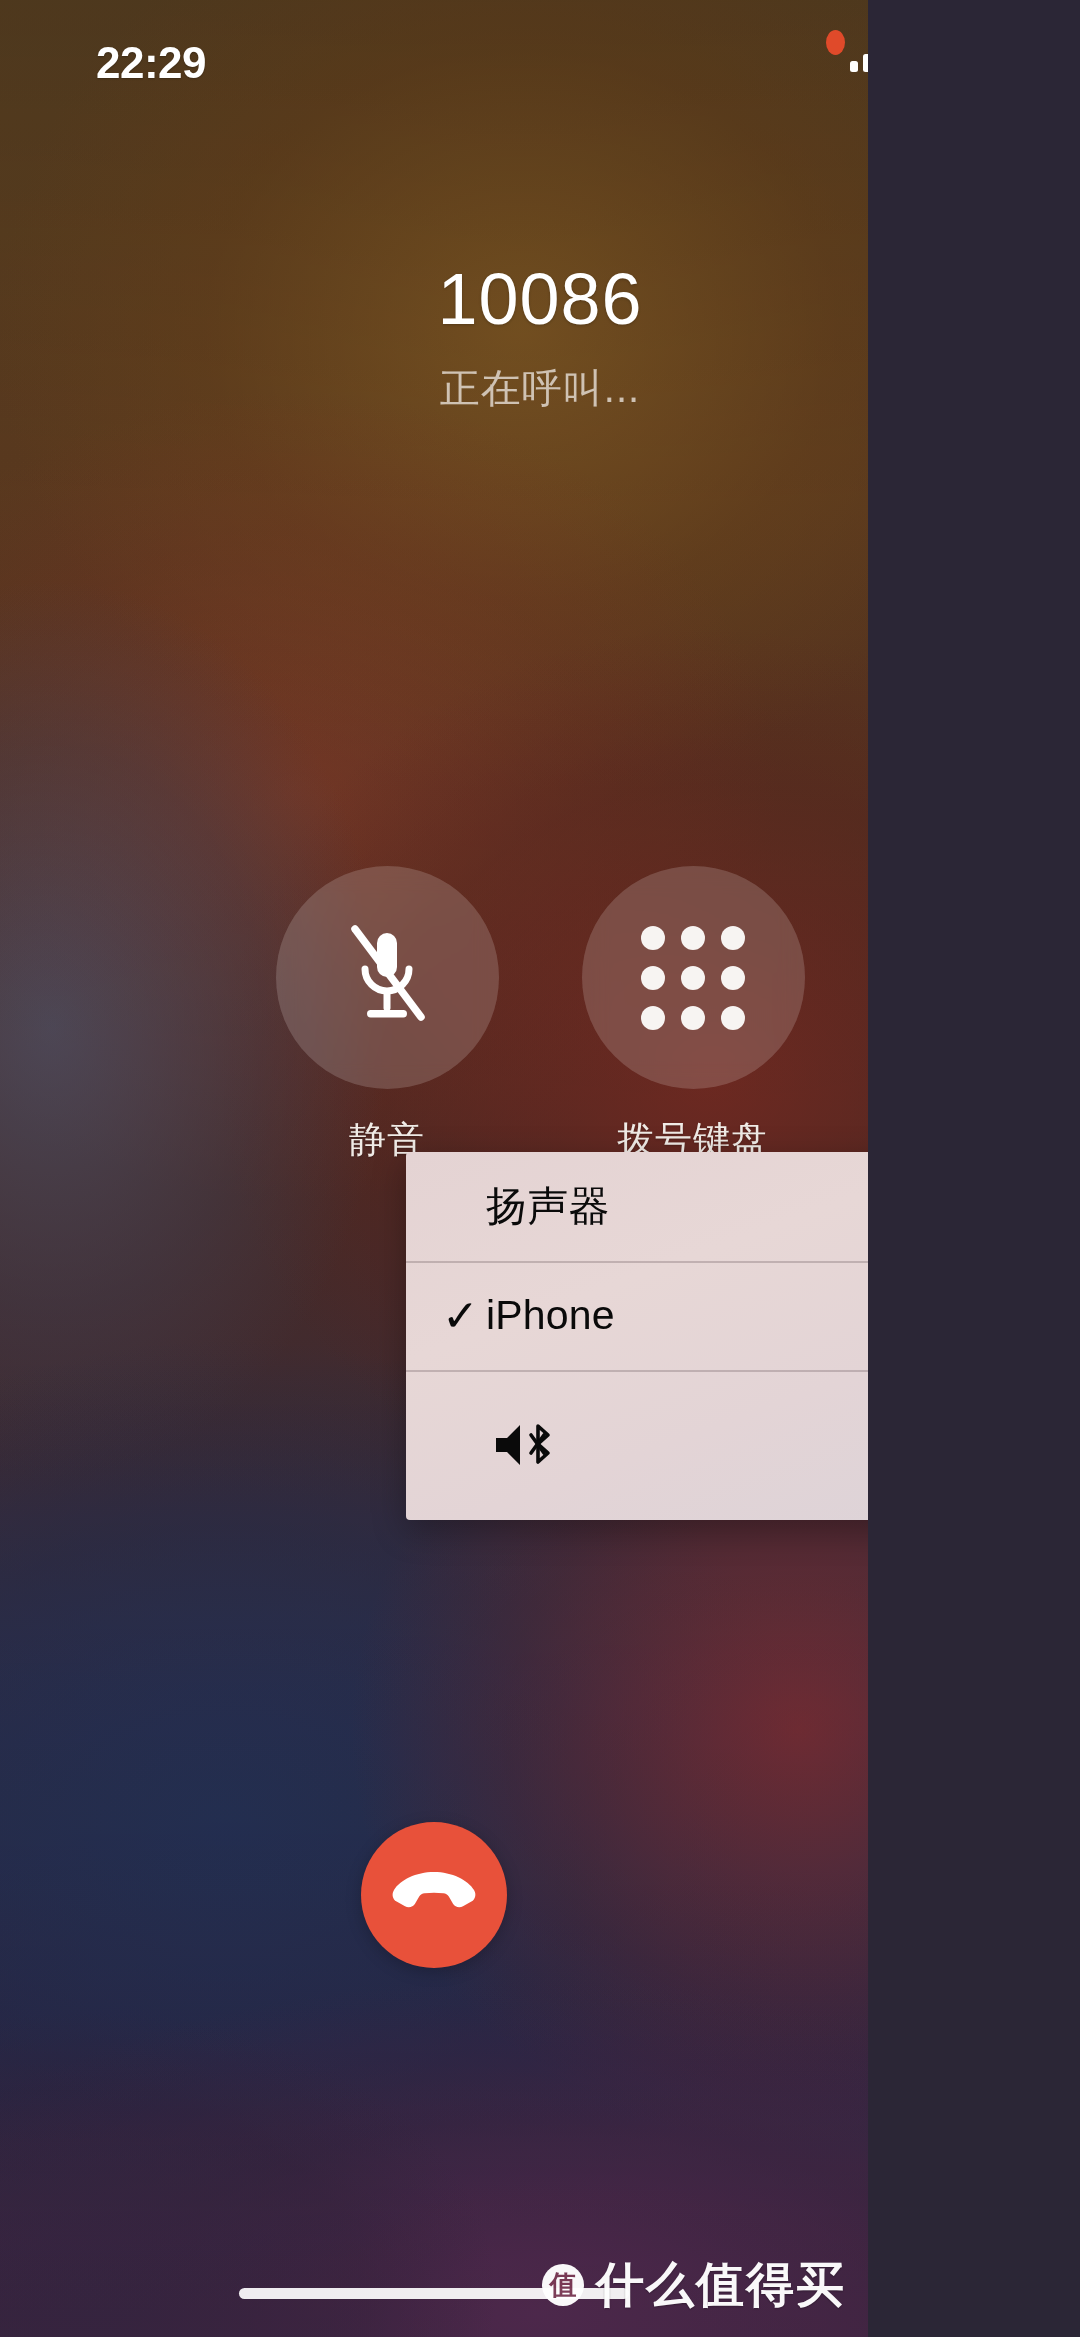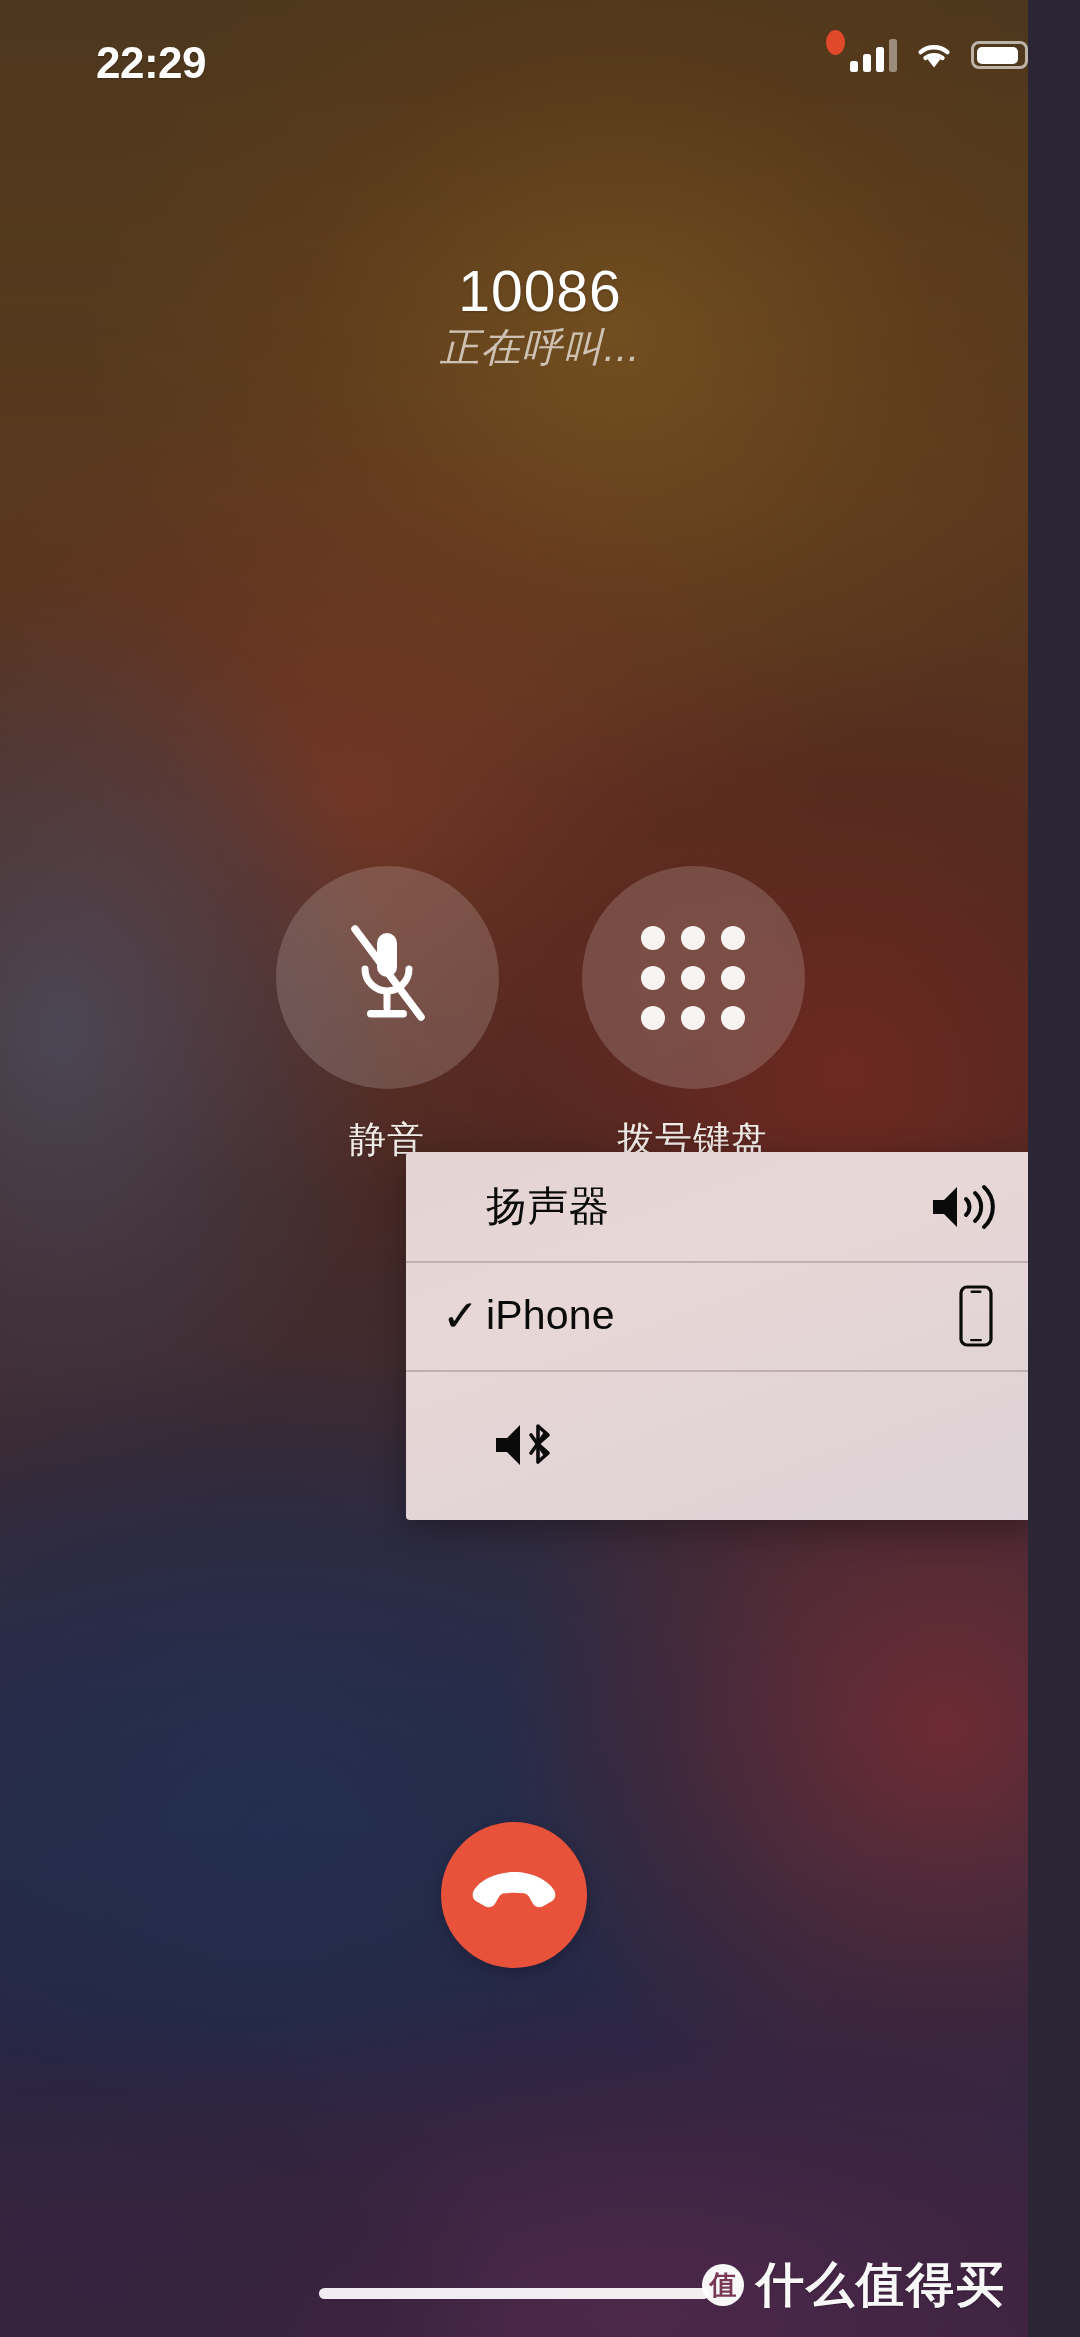--- a/index.html
+++ b/index.html
@@ -7,21 +7,21 @@
   body {
     font-family: "Liberation Sans", "DejaVu Sans", sans-serif;
     background:#2b2636;
     overflow:hidden;
     position:relative;
   }
 
   
   #screen {
     position:absolute; inset:0;
-    width:1028px; height:2337px;
+    width:868px; height:2337px;
     overflow:hidden;
     background:#3b2a1c;
   }
   .bg-layer { position:absolute; inset:0; }
 
   .bg-base {
     background:
       linear-gradient(180deg,
         #5a4122 0%,
         #5c3f20 10%,
@@ -116,29 +116,29 @@
     background:rgba(255,255,255,0.5);
   }
 
   
   #caller-info {
     position:absolute; left:0; top:0; width:1080px;
     text-align:center; z-index:20;
   }
   #caller-number {
     margin-top:263px;
-    font-size:57px; font-weight:300; color:#ffffff;
+    font-size:72px; font-weight:300; color:#ffffff;
     letter-spacing:1px; line-height:1;
     text-shadow:0 1px 3px rgba(0,0,0,0.22);
   }
   #caller-status {
+    margin-top:26px;
     font-size:40px; font-weight:400;
     color:rgba(235,228,222,0.78);
     letter-spacing:1px;
-    font-style:italic;
   }
 
   
   #controls {
     position:absolute; left:0; top:866px; width:1080px;
     z-index:25;
   }
   .ctrl-row { display:flex; justify-content:center; gap:16px; }
   .ctrl-cell {
     width:290px;

